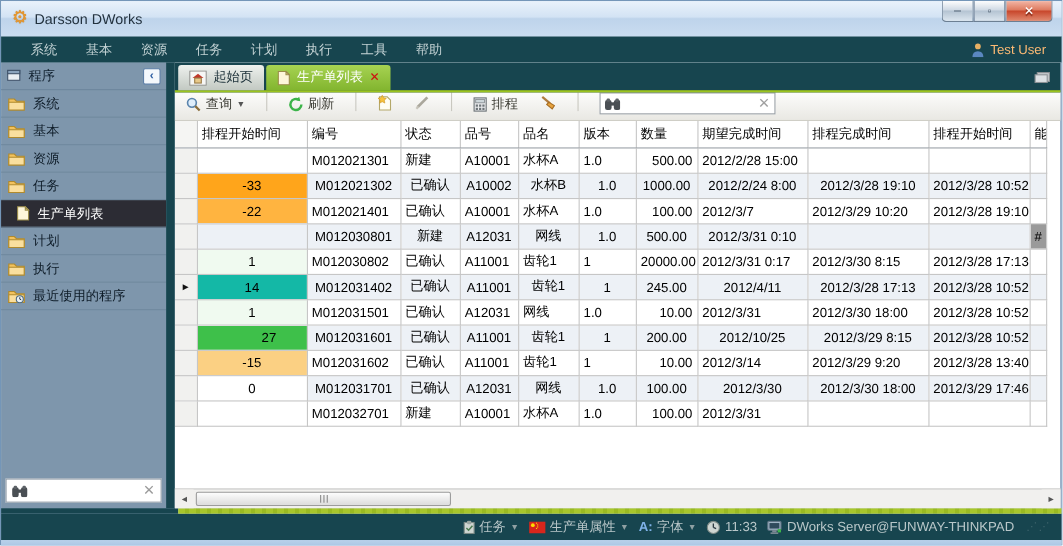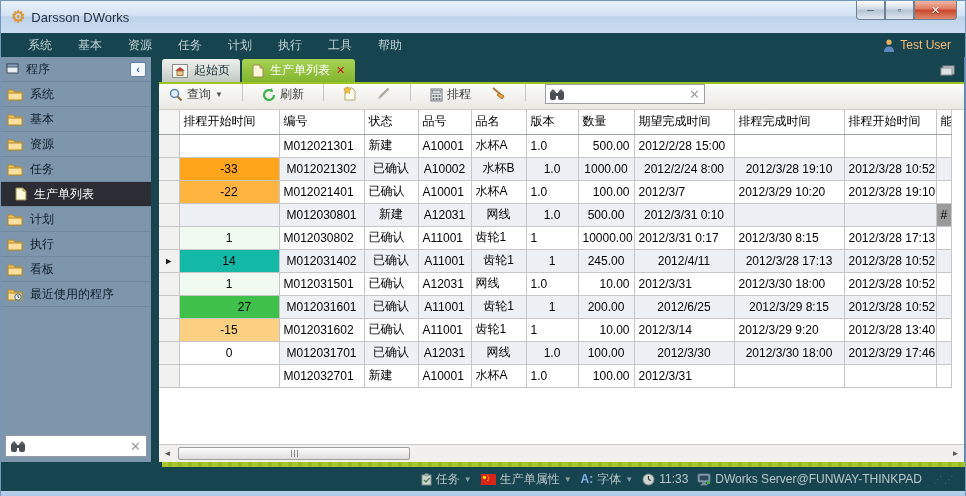--- a/index.html
+++ b/index.html
@@ -205,27 +205,20 @@
               <path d="M1 5 h14 v7 H1 z" fill="#fadf9e" stroke="#b08a2e"></path>
             </svg>
             <span class="lbl">计划</span>
           </div>
           <div class="side-item">
             <svg width="16" height="13" viewBox="0 0 16 13">
               <path d="M1 2 h5 l2 2 h7 v8 H1 z" fill="#f2c25e" stroke="#b08a2e"></path>
               <path d="M1 5 h14 v7 H1 z" fill="#fadf9e" stroke="#b08a2e"></path>
             </svg>
             <span class="lbl">执行</span>
-          </div>
-          <div class="side-item">
-            <svg width="16" height="13" viewBox="0 0 16 13">
-              <path d="M1 2 h5 l2 2 h7 v8 H1 z" fill="#f2c25e" stroke="#b08a2e"></path>
-              <path d="M1 5 h14 v7 H1 z" fill="#fadf9e" stroke="#b08a2e"></path>
-            </svg>
-            <span class="lbl">看板</span>
           </div>
           <div class="side-item">
             <svg width="16" height="13" viewBox="0 0 16 13">
               <path d="M1 2 h5 l2 2 h7 v8 H1 z" fill="#f2c25e" stroke="#b08a2e"></path>
               <path d="M1 5 h14 v7 H1 z" fill="#fadf9e" stroke="#b08a2e"></path>
               <circle cx="11" cy="9" r="3.2" fill="#e9f0f4" stroke="#4a6a86"></circle>
               <line x1="11" y1="9" x2="11" y2="7.2" stroke="#234" stroke-width=".9"></line>
               <line x1="11" y1="9" x2="12.3" y2="9.6" stroke="#234" stroke-width=".9"></line>
             </svg>
             <span class="lbl">最近使用的程序</span>
@@ -427,21 +420,21 @@
                 <td style="background: rgb(154, 154, 154);">#</td>
               </tr>
               <tr class="odd">
                 <td class="sel"></td>
                 <td class="ctr" style="background: rgb(240, 250, 240);">1</td>
                 <td>M012030802</td>
                 <td>已确认</td>
                 <td>A11001</td>
                 <td>齿轮1</td>
                 <td>1</td>
-                <td class="num">10000.00</td>
+                <td class="num">20000.00</td>
                 <td>2012/3/31 0:17</td>
                 <td>2012/3/30 8:15</td>
                 <td>2012/3/28 17:13</td>
                 <td></td>
               </tr>
               <tr class="even">
                 <td class="sel">►</td>
                 <td class="ctr" style="background: #14b8a6;">14</td>
                 <td>M012031402</td>
                 <td>已确认</td>
@@ -470,21 +463,21 @@
               </tr>
               <tr class="even">
                 <td class="sel"></td>
                 <td class="ctr" style="background: rgb(62, 192, 74); padding-left: 35px;">27</td>
                 <td>M012031601</td>
                 <td>已确认</td>
                 <td>A11001</td>
                 <td>齿轮1</td>
                 <td>1</td>
                 <td class="num">200.00</td>
-                <td>2012/6/25</td>
+                <td>2012/10/25</td>
                 <td>2012/3/29 8:15</td>
                 <td>2012/3/28 10:52</td>
                 <td></td>
               </tr>
               <tr class="odd">
                 <td class="sel"></td>
                 <td class="ctr" style="background: rgb(251, 208, 131);">-15</td>
                 <td>M012031602</td>
                 <td>已确认</td>
                 <td>A11001</td>

